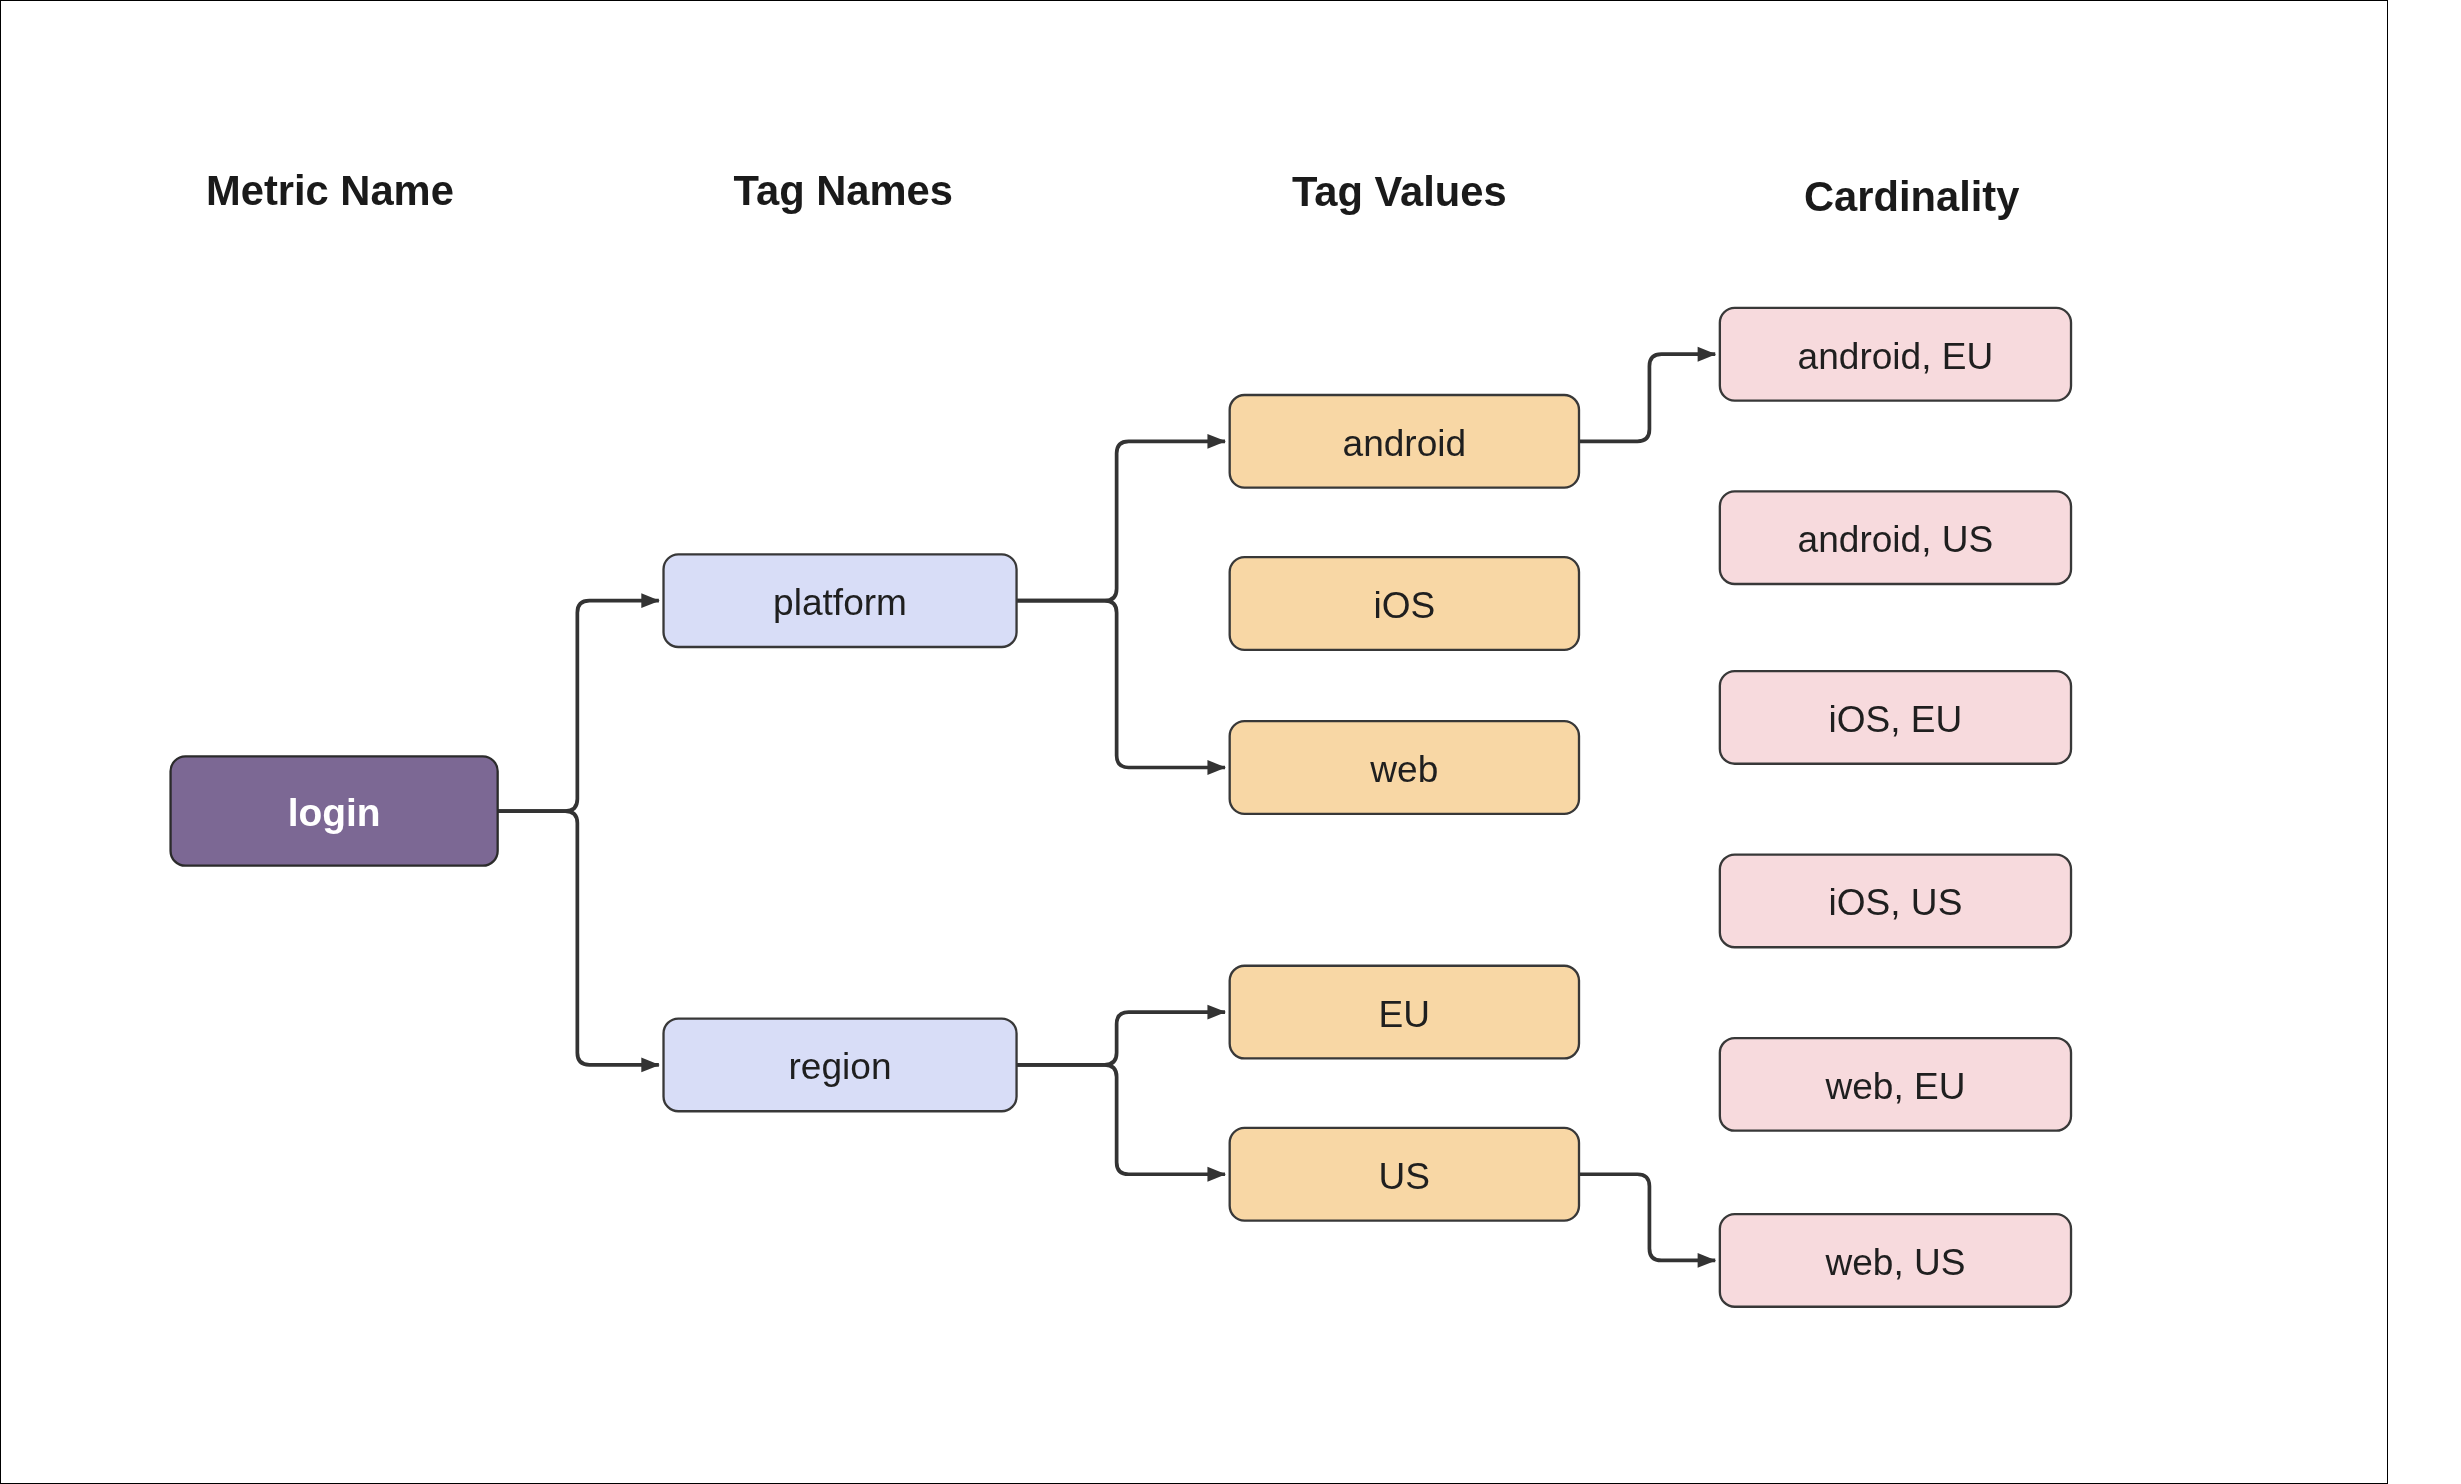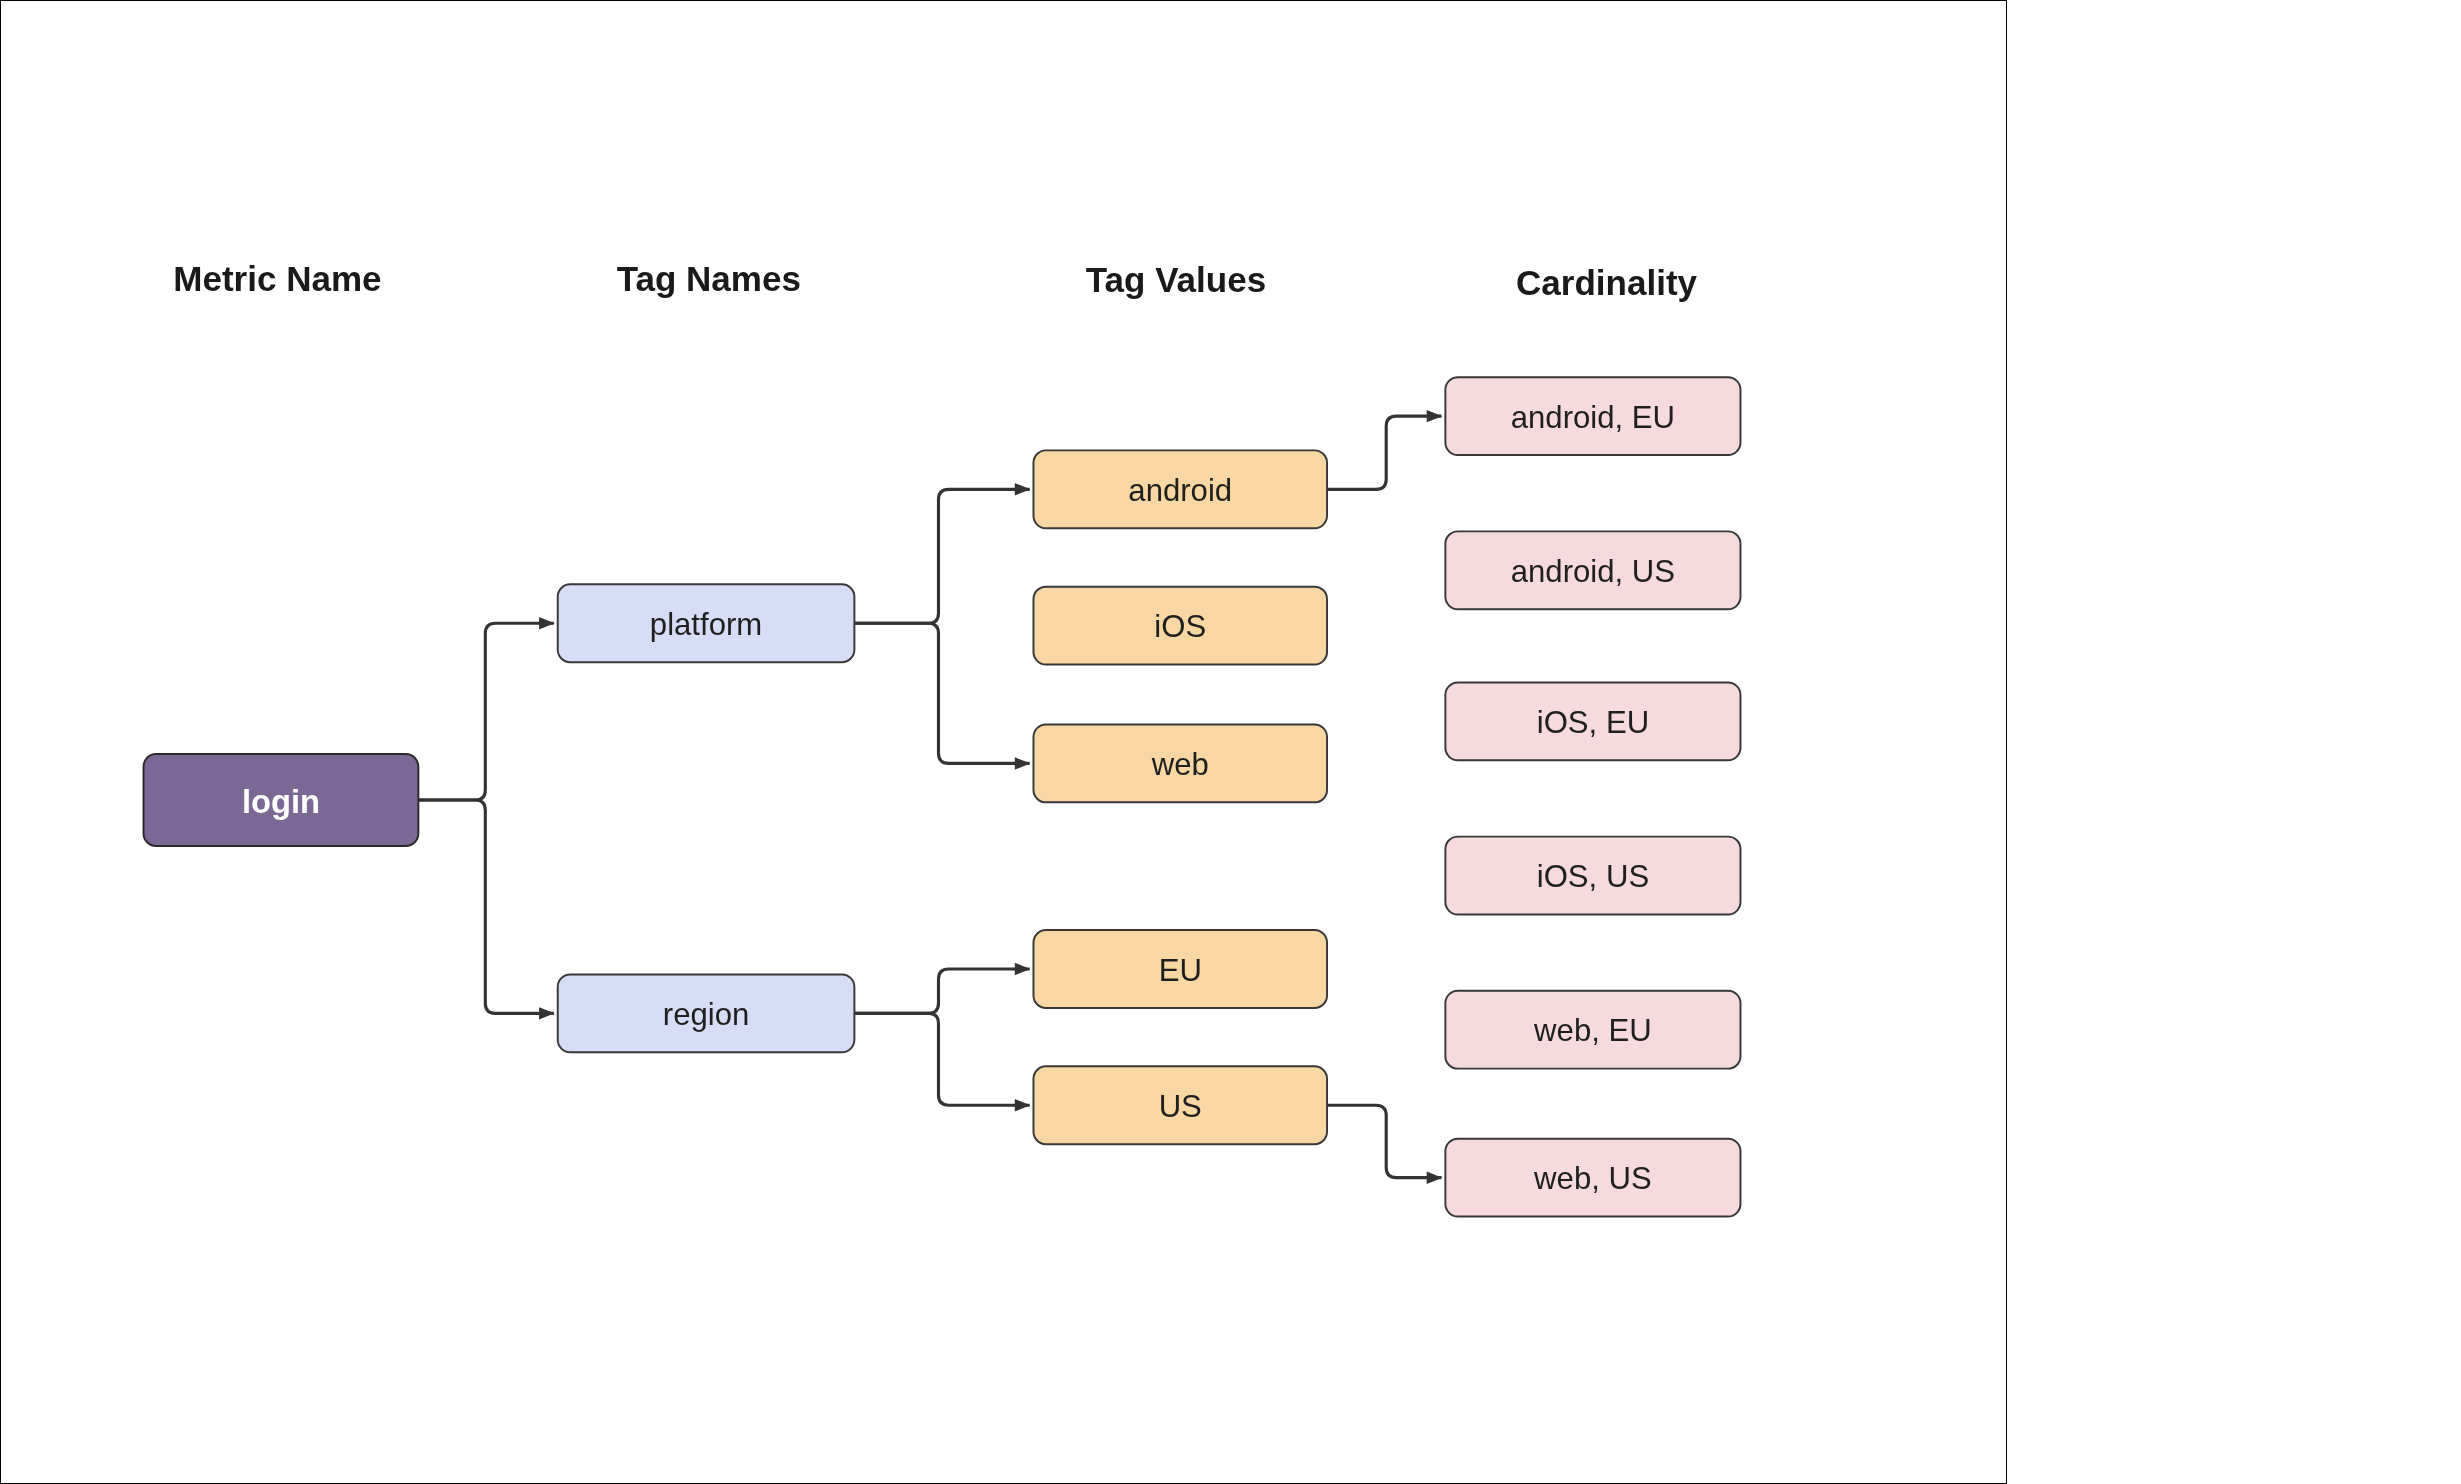--- a/index.html
+++ b/index.html
@@ -3,21 +3,21 @@
 <meta charset="utf-8">
 <style>
   html, body {
     margin: 0;
     padding: 0;
     background: #ffffff;
     font-family: "Liberation Sans", "DejaVu Sans", sans-serif;
   }
   .canvas {
     position: relative;
-    width: 2007px;
+    width: 2388px;
     height: 1484px;
     box-sizing: border-box;
     border: 1.9px solid #000000;
     background: #ffffff;
     overflow: hidden;
   }
   svg.diagram {
     display: block;
     width: 100%;
     height: 100%;

